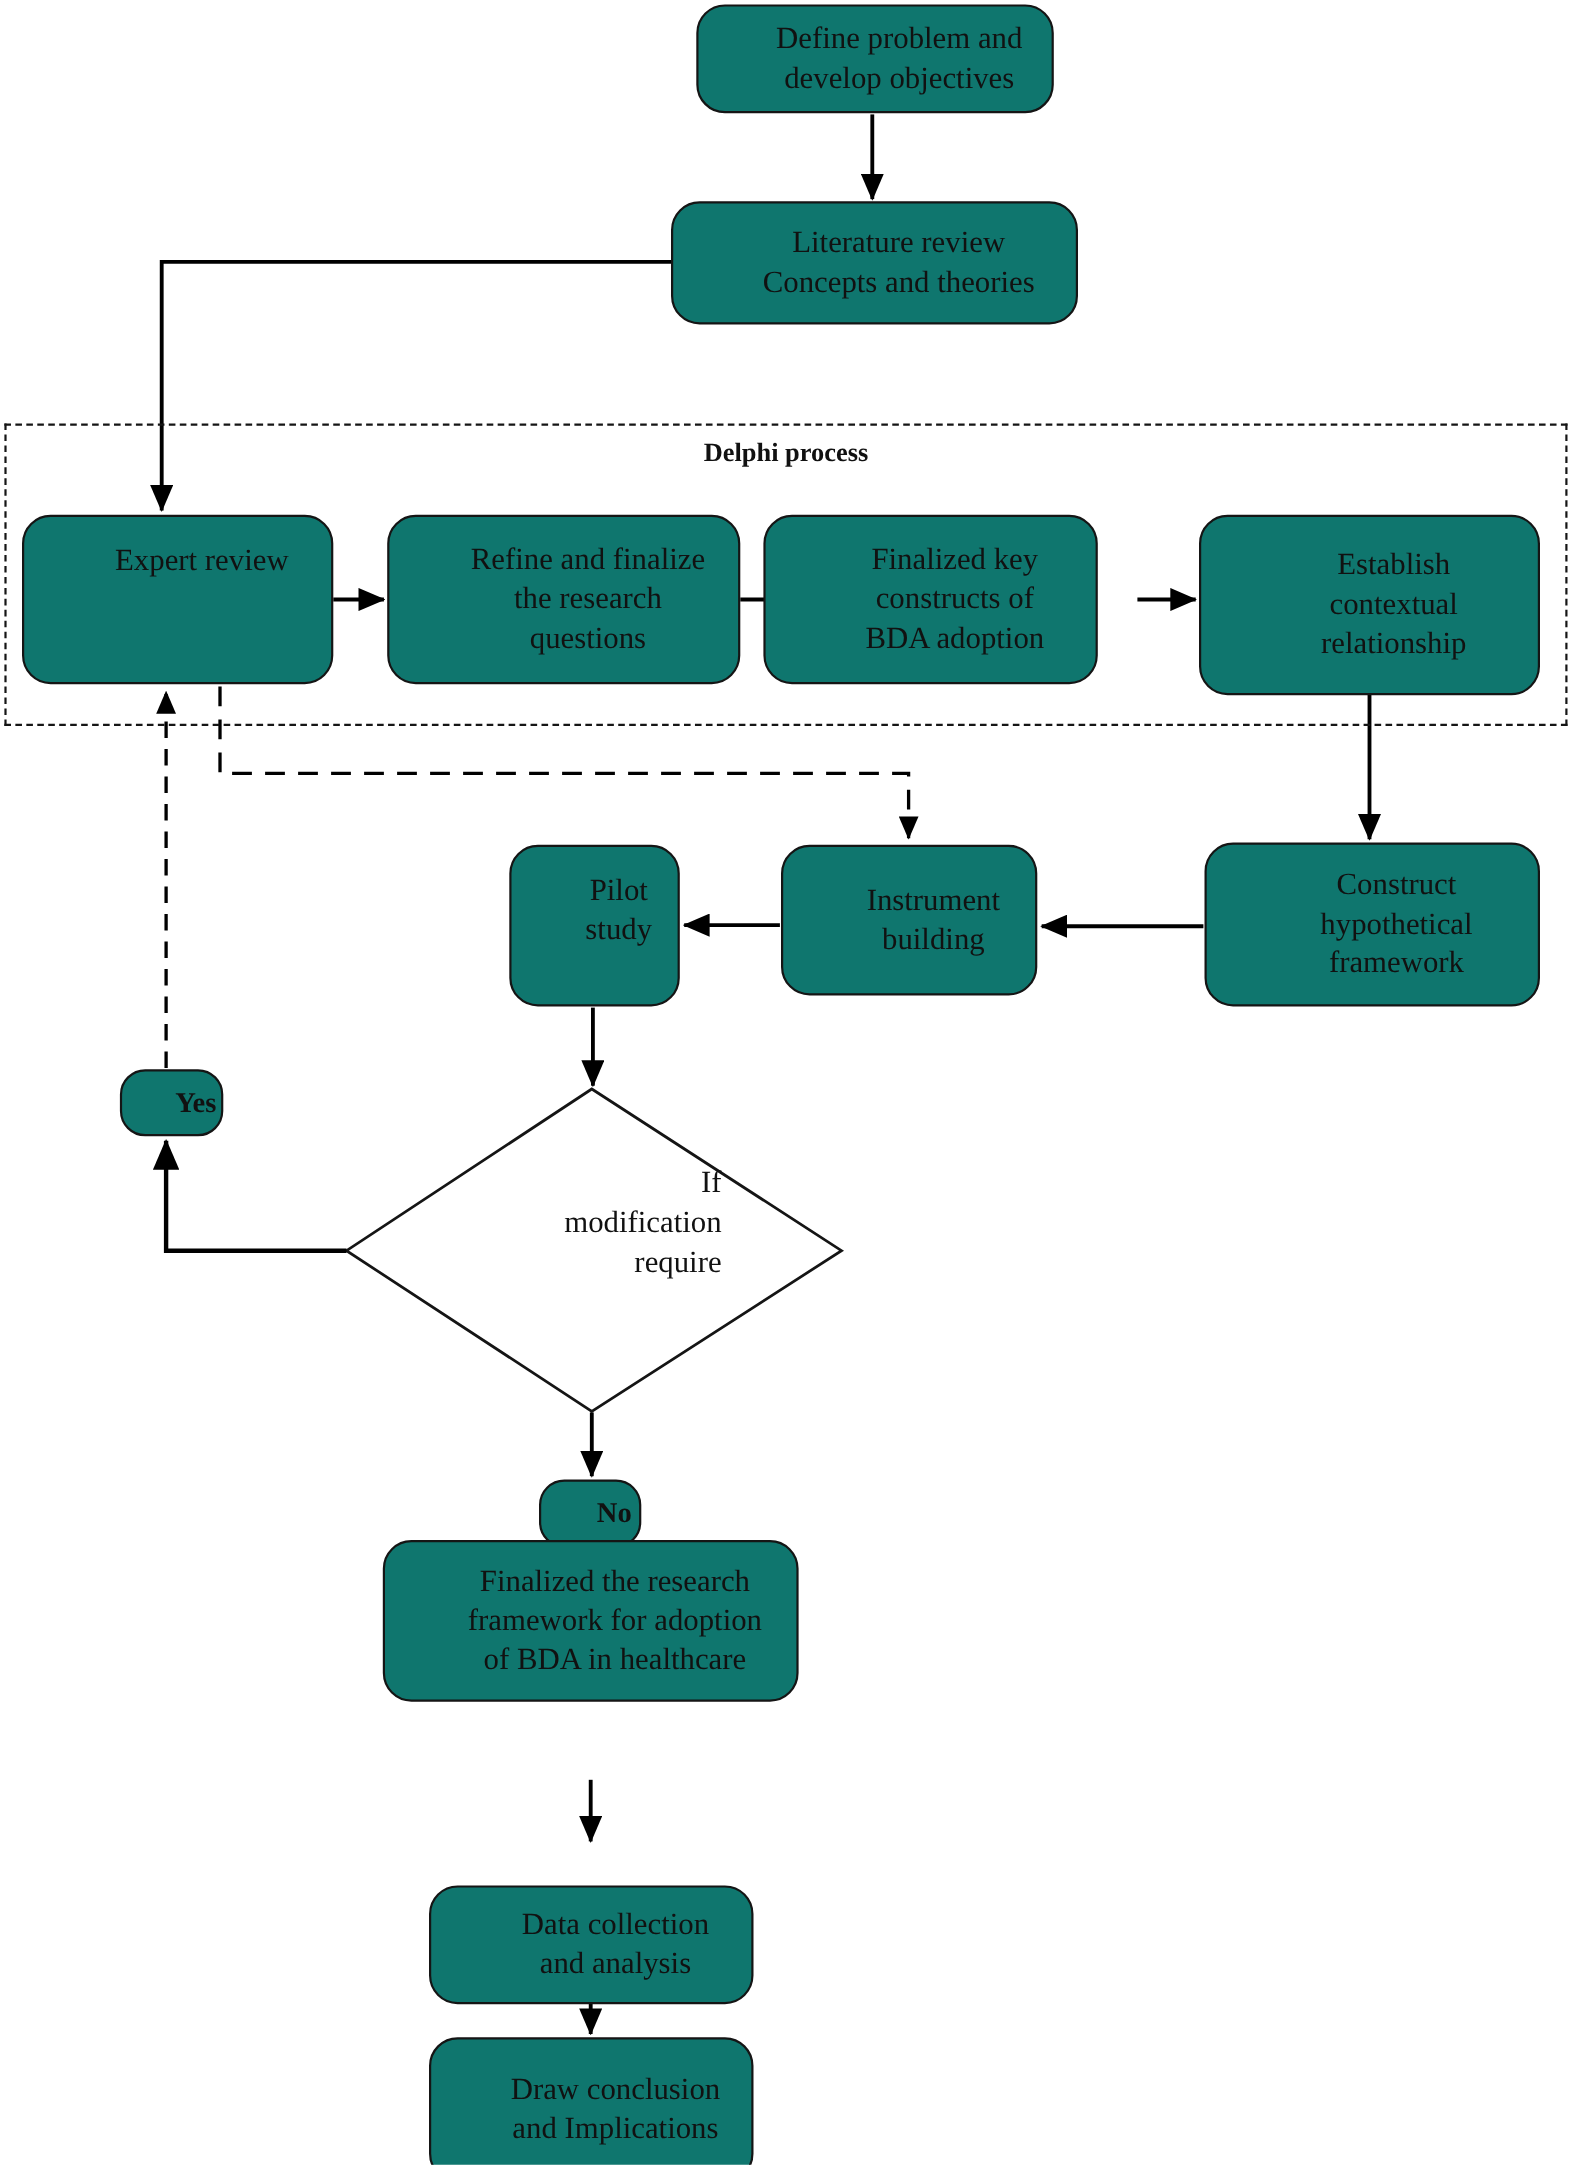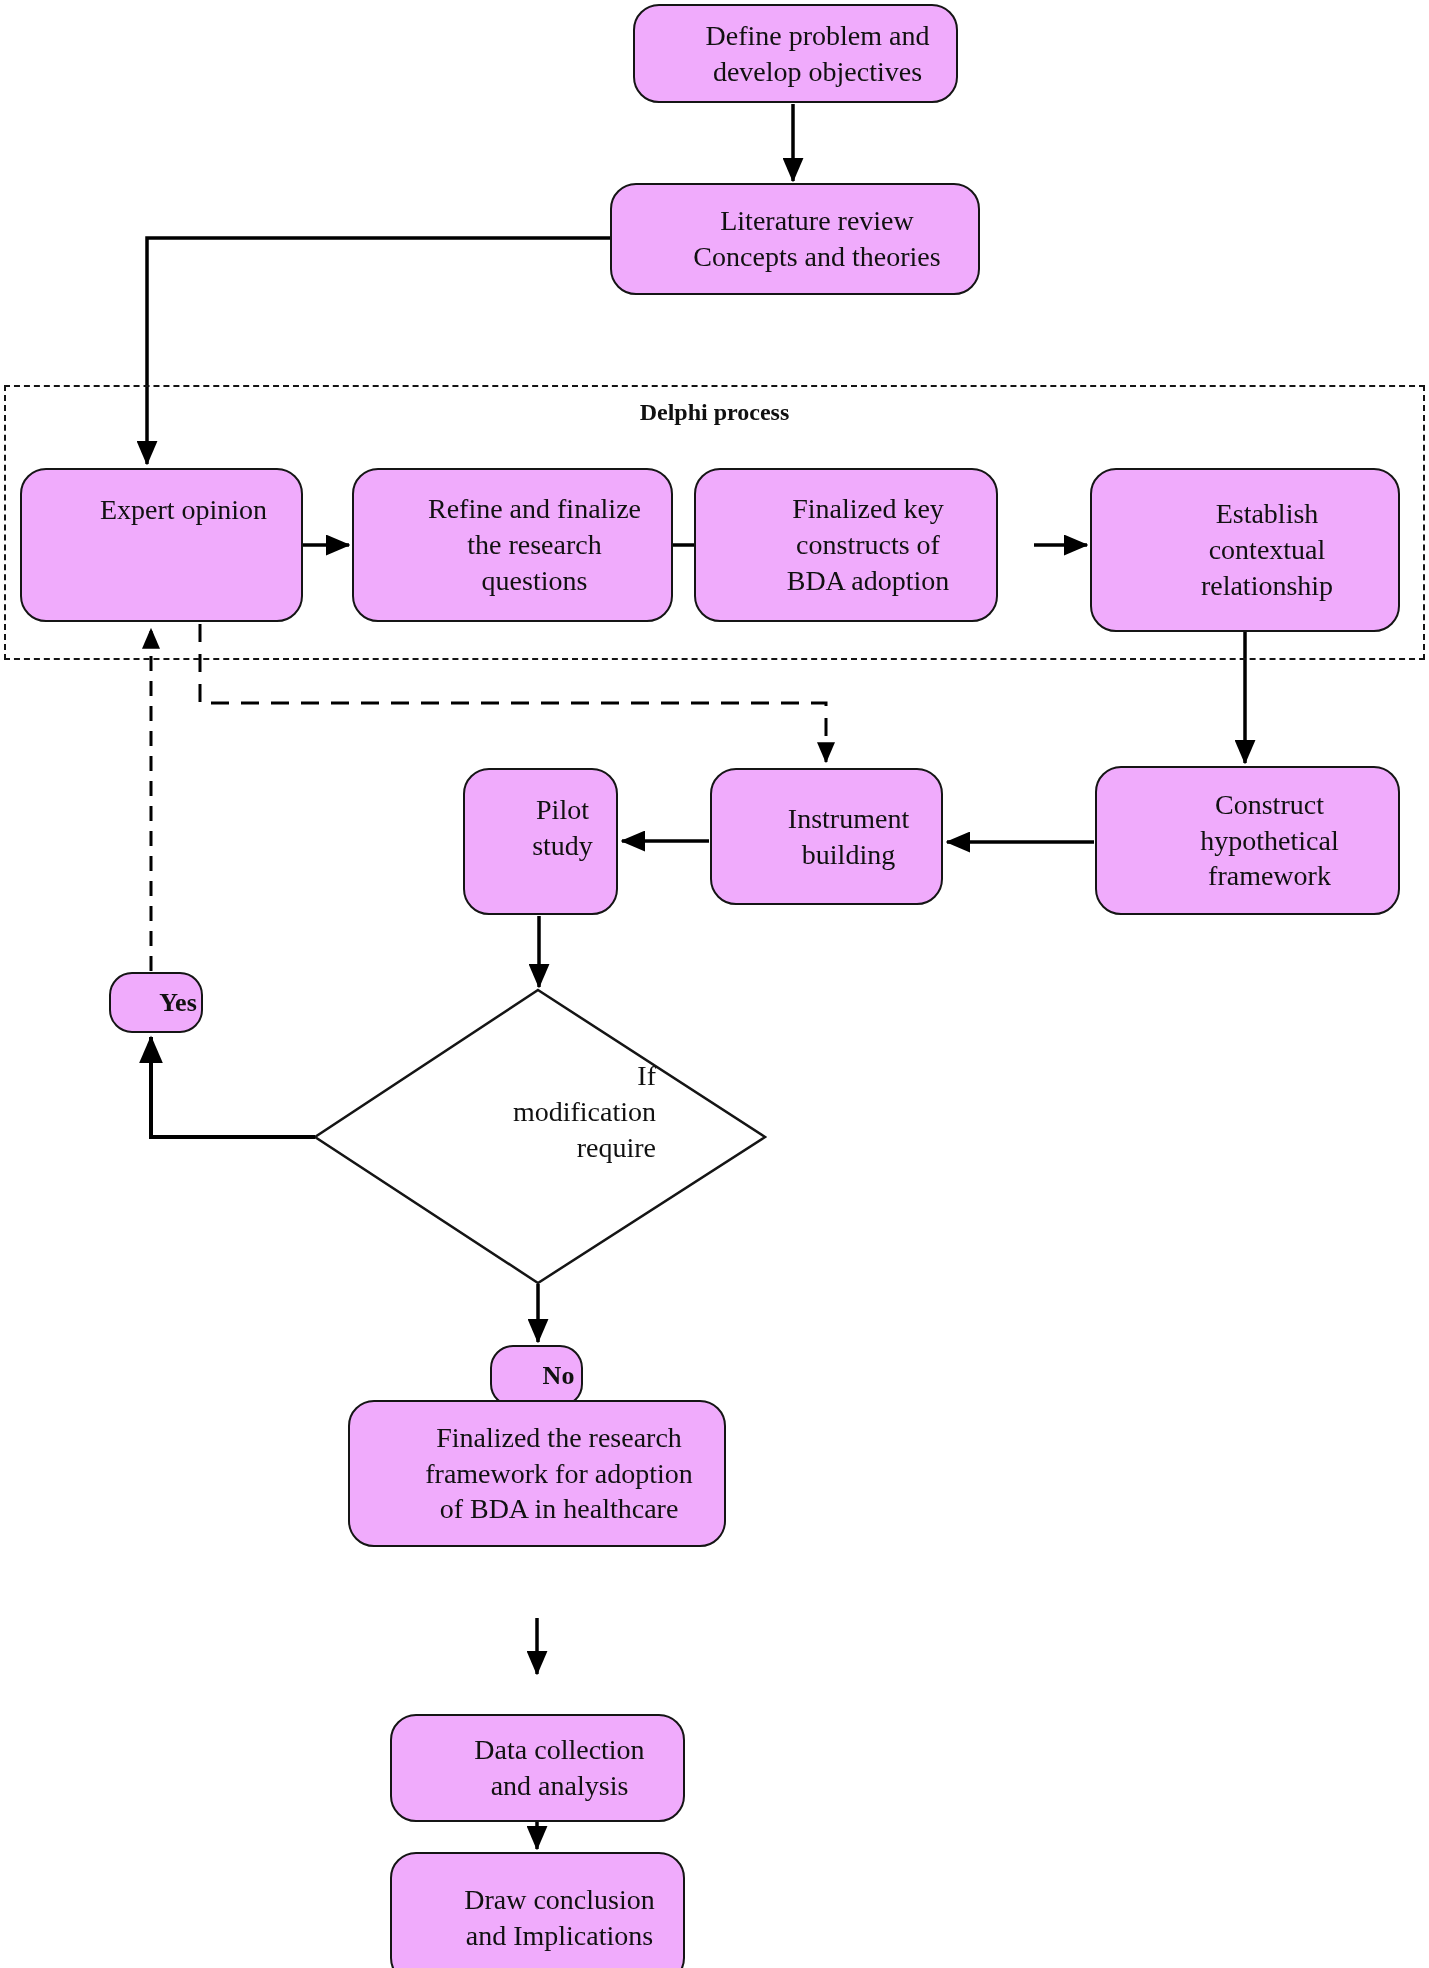--- a/index.html
+++ b/index.html
@@ -8,21 +8,21 @@
     width:1429px;height:1968px;
     background:#ffffff;
     font-family:"Liberation Serif","DejaVu Serif",serif;
     color:#111;
   }
   #edges{position:absolute;left:0;top:0;width:1429px;height:1968px;}
   .node{
     position:absolute;
     box-sizing:border-box;
     border:2px solid #151515;
-    background:#f0abfc;
+    background:#0f766e;
     display:flex;align-items:center;justify-content:center;
     text-align:center;
     font-size:28px;line-height:1.28;
     white-space:pre-line;
     padding-left:44px;
   }
   .rounded{border-radius:26px;}
   .square{border-radius:0;}
   .top-align{align-items:flex-start;padding-top:22px;}
   .bold{font-weight:bold;border-radius:23px;}
@@ -81,21 +81,21 @@
   <div class="container-dashed" style="left:4px;top:385px;width:1421px;height:275px;">
     <div class="container-title">Delphi process</div>
   </div>
 
   <div class="node rounded" style="left:633px;top:4px;width:325px;height:99px;">Define problem and
 develop objectives</div>
 
   <div class="node rounded" style="left:610px;top:183px;width:370px;height:112px;">Literature review
 Concepts and theories</div>
 
-  <div class="node rounded top-align" style="left:20px;top:468px;width:283px;height:154px;">Expert opinion</div>
+  <div class="node rounded top-align" style="left:20px;top:468px;width:283px;height:154px;">Expert review</div>
 
   <div class="node rounded" style="left:352px;top:468px;width:321px;height:154px;">Refine and finalize
 the research
 questions</div>
 
   <div class="node rounded" style="left:694px;top:468px;width:304px;height:154px;">Finalized key
 constructs of
 BDA adoption</div>
 
   <div class="node rounded" style="left:1090px;top:468px;width:310px;height:164px;">Establish

